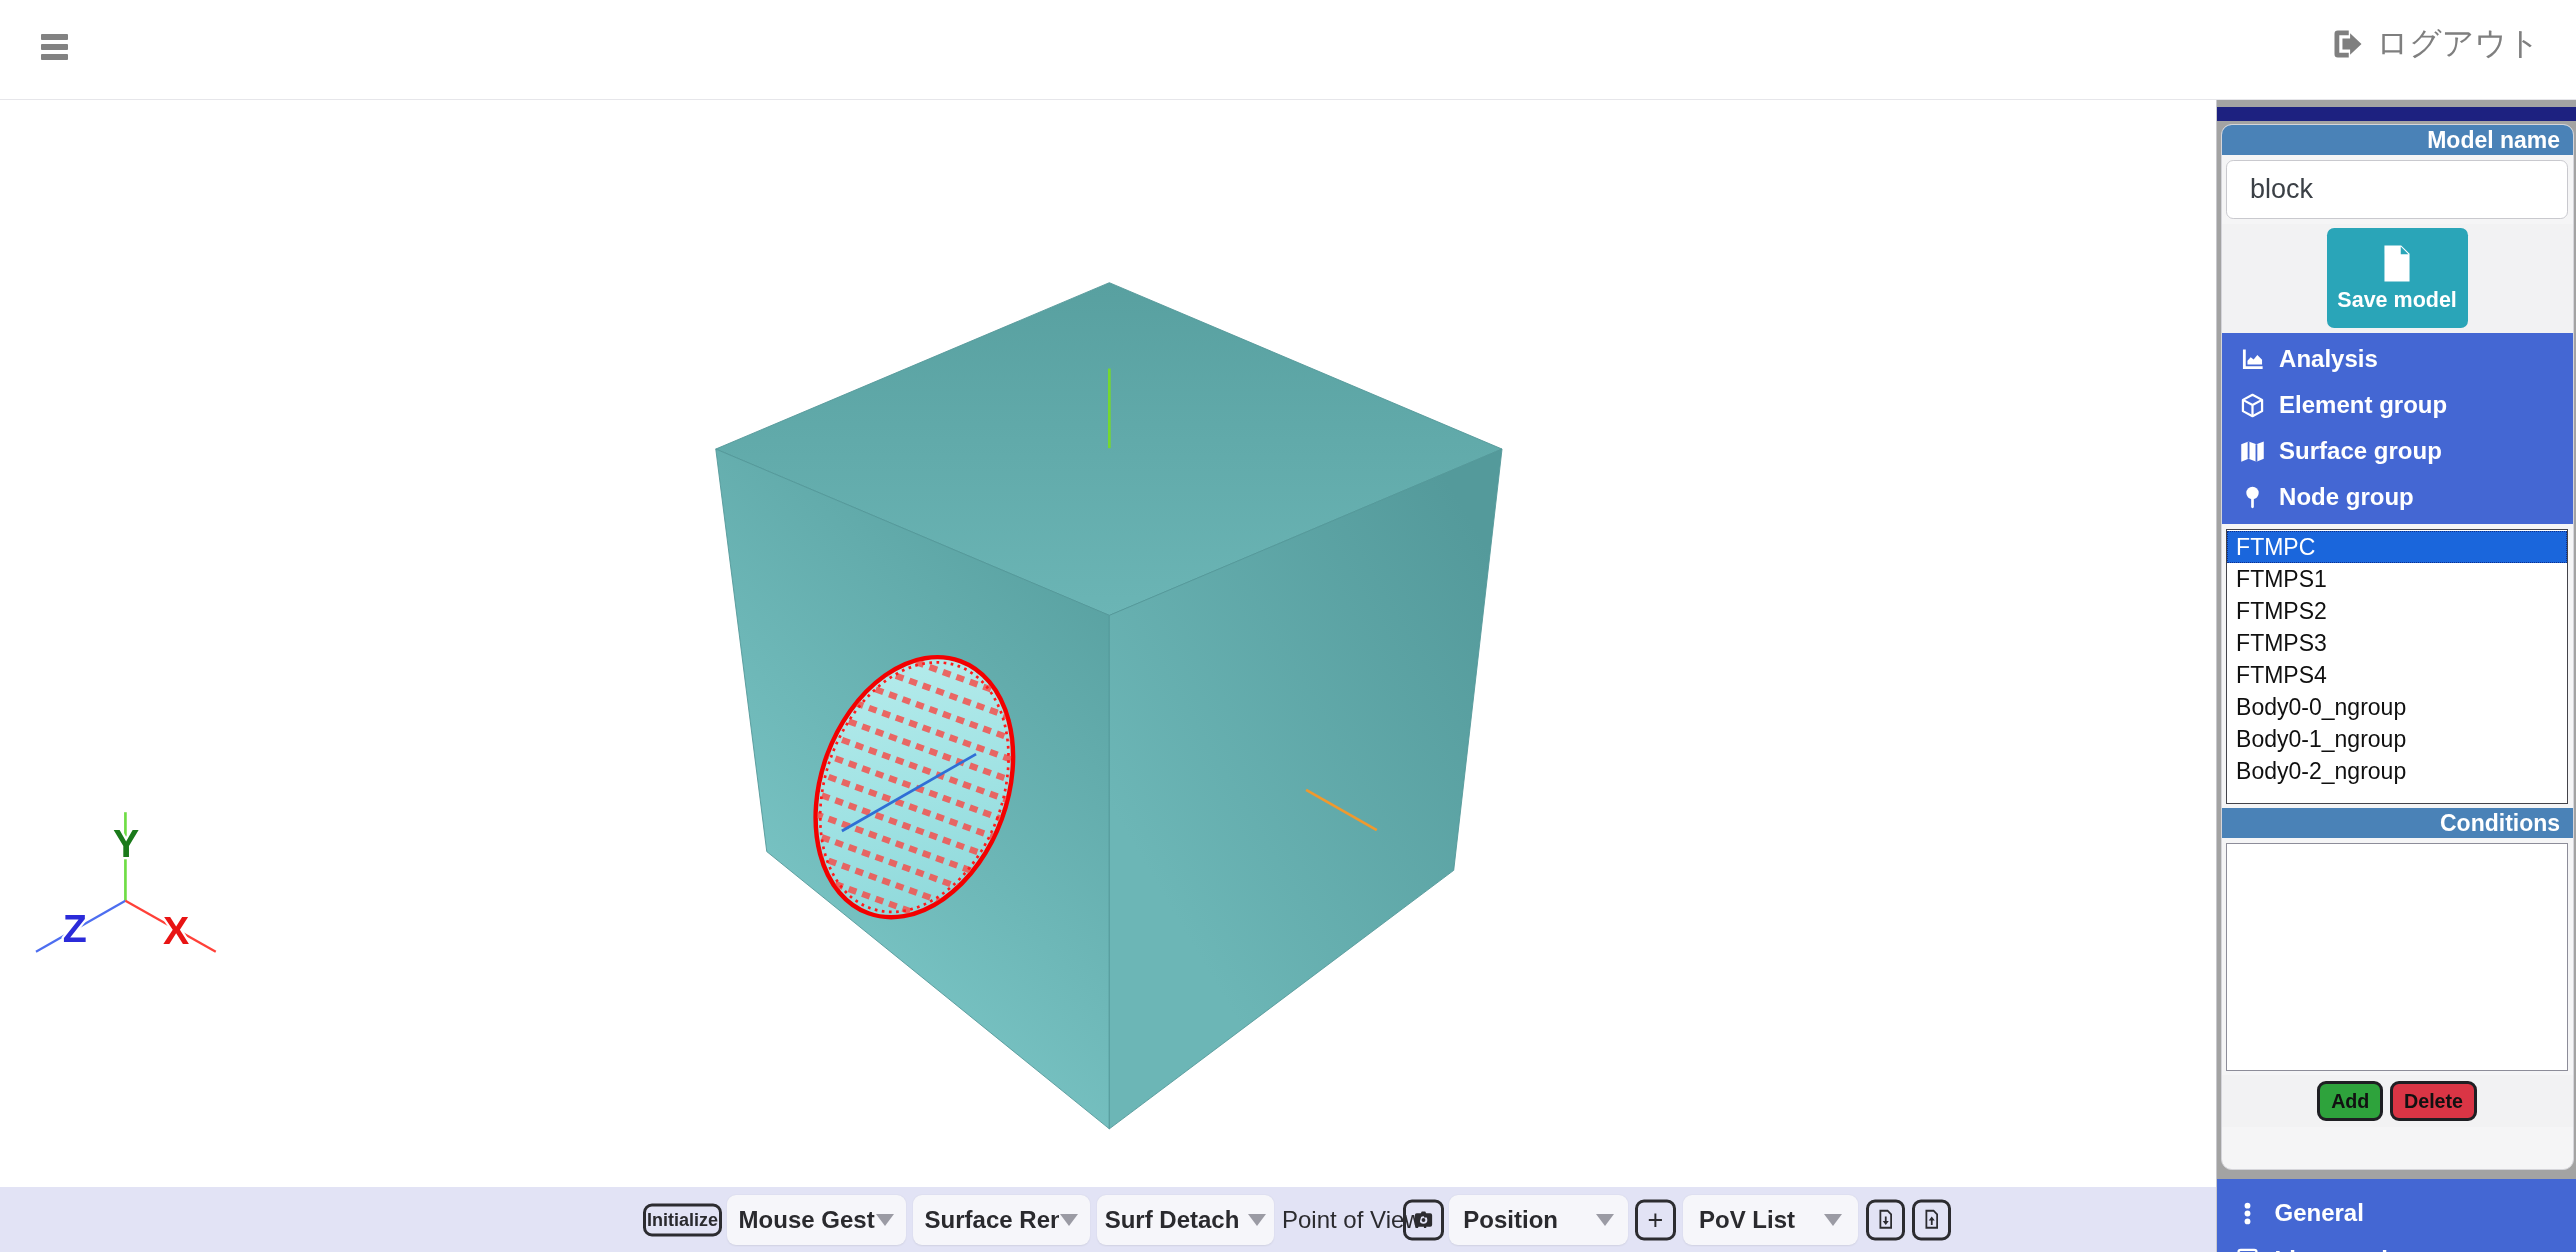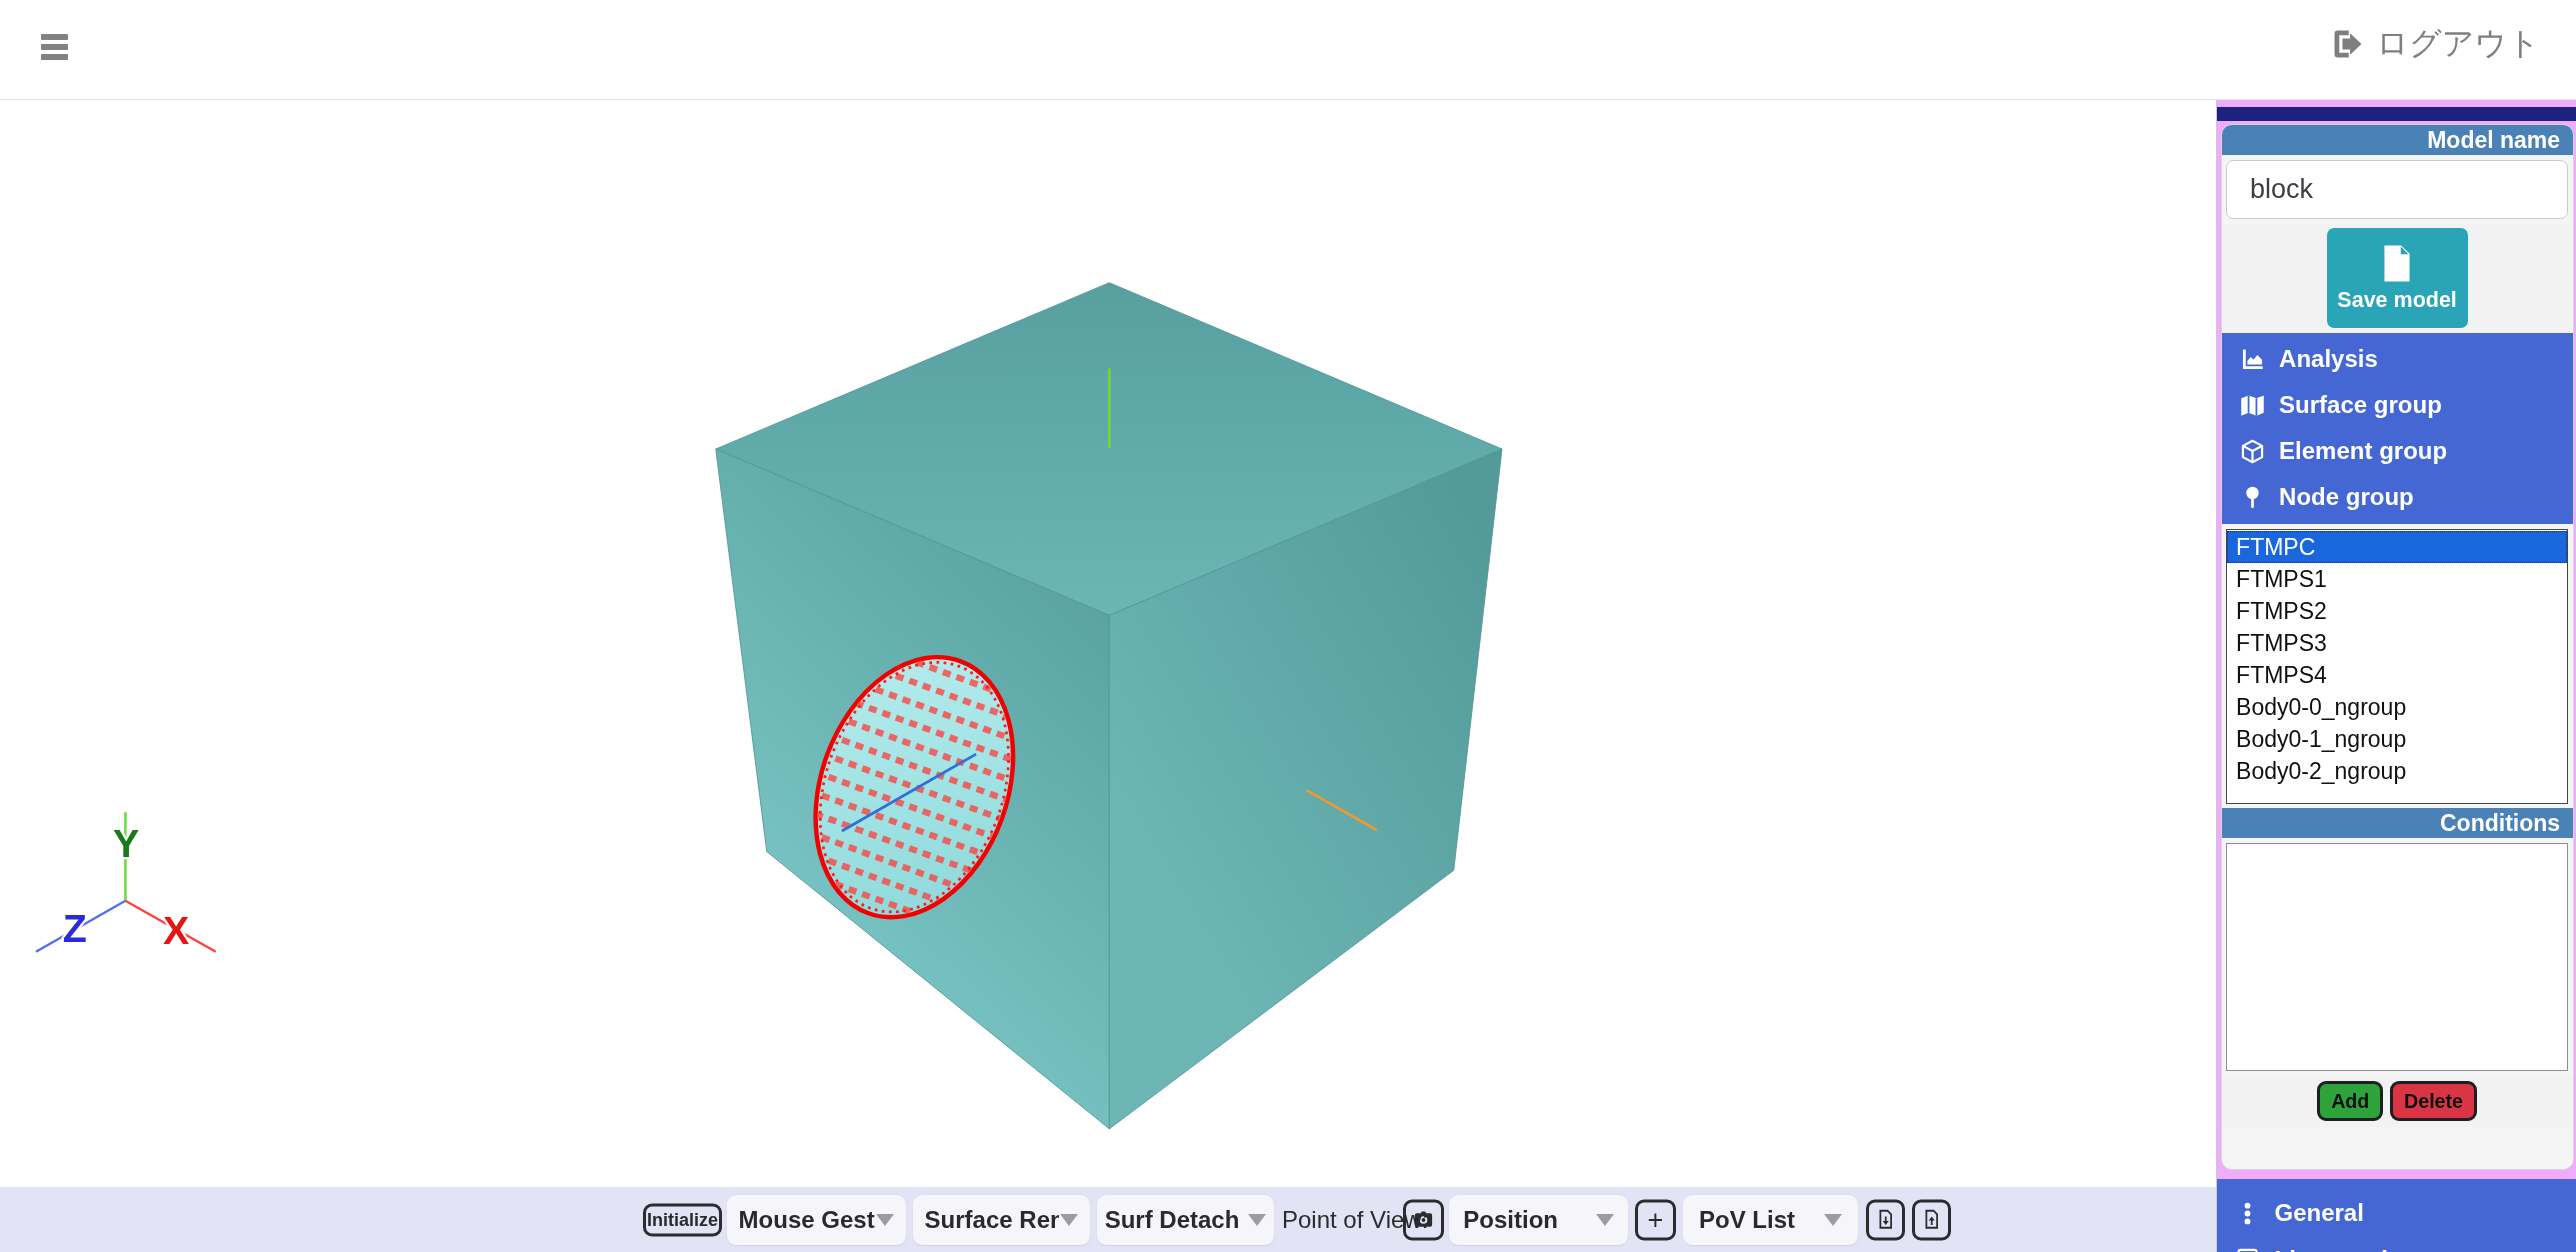--- a/index.html
+++ b/index.html
@@ -26,21 +26,21 @@
   .tbtn{display:flex;align-items:center;justify-content:center;border-radius:9px;
         color:#2a2a2e;font-weight:bold;cursor:pointer;}
   .tbtn.outlined{border:3.6px solid #2c2c30;background:transparent;}
   .tbtn.flat{background:#f6f6fa;box-shadow:0 0.9px 1.8px rgba(0,0,0,.08);}
   .caret{width:0;height:0;border-left:9.8px solid transparent;border-right:9.8px solid transparent;
          border-top:12.5px solid #9b9ba4;margin-left:9px;}
   .tlabel{font-size:24px;color:#2b2b2f;}
   .toolbar svg{display:block;}
 
   
-  .sidebar{position:absolute;left:2216px;top:100px;width:360px;height:1152px;background:#f0abfc;
+  .sidebar{position:absolute;left:2216px;top:100px;width:360px;height:1152px;background:#a3a3a3;
            border-left:0.9px solid #c9c9ce;}
   .navy-strip{position:absolute;left:0;top:7.2px;width:360px;height:13.4px;background:#1d2180;}
   .card{position:absolute;left:3.6px;top:24px;width:353px;height:1046px;background:#f5f5f6;
         border:0.9px solid #d5d5da;border-radius:10.7px;overflow:hidden;}
   .panel-header{height:30px;background:#4a82b7;color:#fff;font-weight:bold;font-size:23px;
                 display:flex;align-items:center;justify-content:flex-end;padding-right:12.5px;}
   .input-wrap{padding:4.5px 4.5px 5.4px 4.5px;}
   .input-wrap input{width:100%;height:59px;border:0.9px solid #c9c9ce;border-radius:7.2px;background:#fff;
                     font-family:inherit;font-size:27px;color:#3b4046;padding:0 0 0 23px;outline:none;}
   .save-row{height:109px;display:flex;align-items:center;justify-content:center;background:#f2f2f3;}
@@ -237,35 +237,35 @@
           <span class="mi">
             <svg viewBox="0 0 24 24">
                 <path fill="#fff" d="M3.5 3v17.5H21V18H6V3z"></path>
               <path fill="#fff" d="M7.5 16.5h13v-4.2l-4.2-4.2-3.3 4-2.6-2.1-2.9 3z"></path>
               </svg>
           </span>
           <span>Analysis</span>
         </div>
         <div class="menu-item">
           <span class="mi">
+            <svg viewBox="0 0 24 24" fill="none" stroke="#fff" stroke-width="2" stroke-linejoin="round">
+              <path d="M12 2.5l8.5 4.5v10L12 21.5 3.5 17V7z"></path>
+                <path d="M3.5 7L12 11.5 20.5 7M12 11.5v10"></path>
+              </svg>
+          </span>
+          <span>Element group</span>
+        </div>
+        <div class="menu-item">
+          <span class="mi">
             <svg viewBox="0 0 24 24">
                 <path fill="#fff" d="M8.5 3L2 5.5v15.5L8.5 18.5l7 2.5L22 18.5V3l-6.5 2.5L8.5 3z"></path>
               <path stroke="#4467d3" stroke-width="1.6" d="M8.5 3v15.5M15.5 5.5v15.5"></path>
               </svg>
           </span>
           <span>Surface group</span>
-        </div>
-        <div class="menu-item">
-          <span class="mi">
-            <svg viewBox="0 0 24 24" fill="none" stroke="#fff" stroke-width="2" stroke-linejoin="round">
-              <path d="M12 2.5l8.5 4.5v10L12 21.5 3.5 17V7z"></path>
-                <path d="M3.5 7L12 11.5 20.5 7M12 11.5v10"></path>
-              </svg>
-          </span>
-          <span>Element group</span>
         </div>
         <div class="menu-item">
           <span class="mi">
             <svg viewBox="0 0 24 24">
                 <circle cx="12" cy="8" r="5.5" fill="#fff"></circle>
               <rect x="10.8" y="12.5" width="2.4" height="9" rx="1.2" fill="#fff"></rect>
               </svg>
           </span>
           <span>Node group</span>
         </div>

